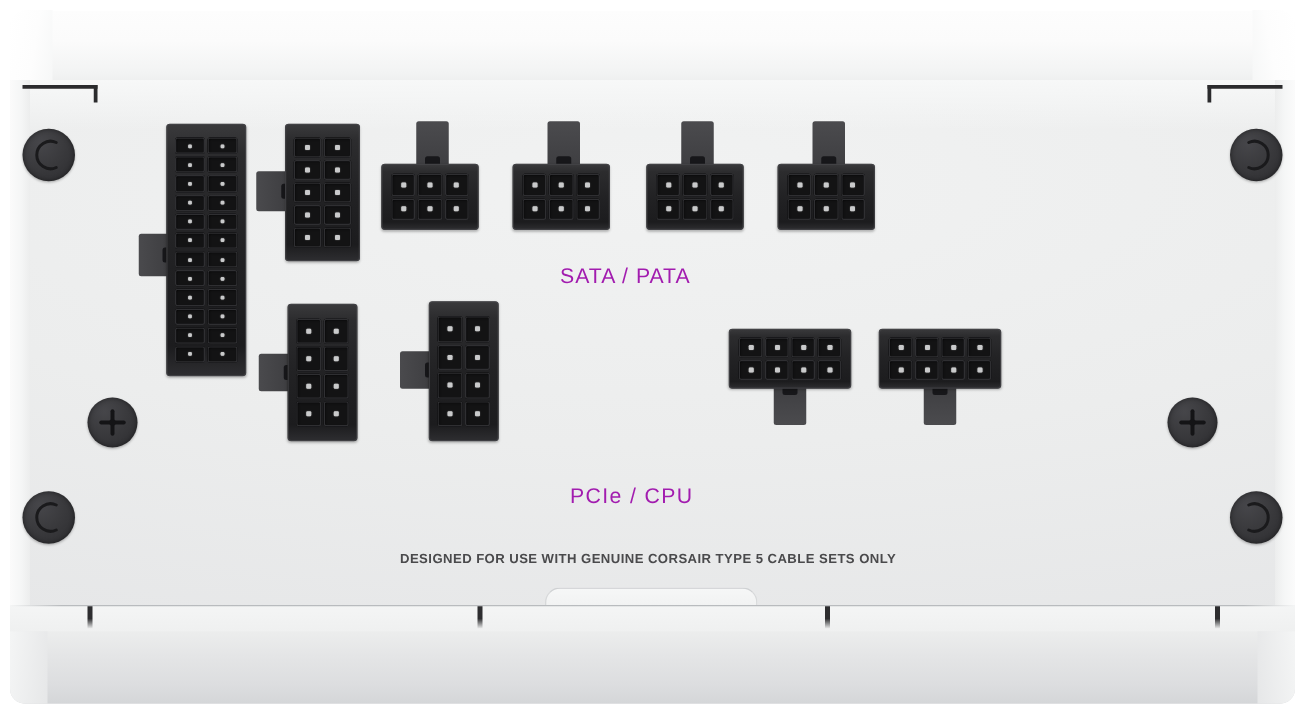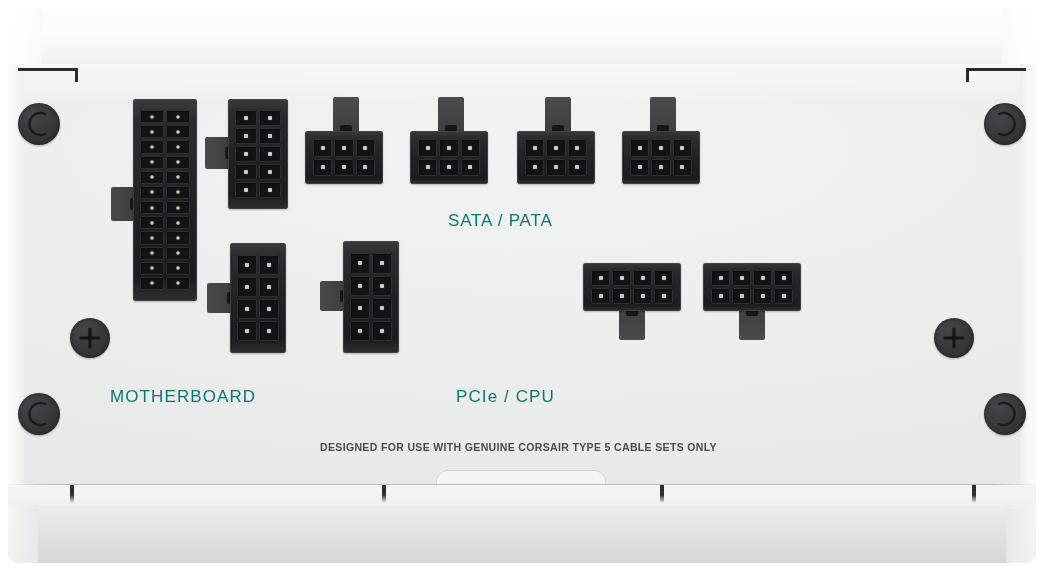--- a/index.html
+++ b/index.html
@@ -193,21 +193,21 @@
     border-radius:2px 0 0 2px;
   }
   .tab-left .notch{
     position:absolute; right:-3px; top:50%; transform:translateY(-50%);
     width:10px; height:12px; background:#17171a; border-radius:2px;
   }
 
   
   .label{
     position:absolute;
-    color:#0f766e;
+    color:#a21caf;
     font-family:"Liberation Sans", sans-serif;
     white-space:nowrap;
     user-select:none;
   }
   .label.section{ font-size:17px; letter-spacing:.8px; }
   .label.section.big{ font-size:17px; letter-spacing:1.1px; }
   .label.fineprint{
     font-size:10.5px; letter-spacing:.35px; color:#4a4a4c;
   }
 </style>
@@ -451,21 +451,20 @@
         <div class="pin"></div>
       <div class="pin"></div>
         <div class="pin"></div>
         <div class="pin"></div>
         <div class="pin"></div>
     </div>
   </div>
 
   <div class="label section" style="left:448px; top:211px;">SATA / PATA</div>
 
-  <div class="label section big" style="left:110px; top:387px;">MOTHERBOARD</div>
 
   <div class="label section big" style="left:456px; top:387px;">PCIe / CPU</div>
 
   <div class="label fineprint" style="left:320px; top:441px;font-weight:bold;">DESIGNED FOR USE WITH GENUINE CORSAIR TYPE 5 CABLE SETS ONLY</div>
 
   <div class="bottom-tab"></div>
   <div class="psu-bottom-step"></div>
   <div class="psu-base"></div>
   <div class="psu-base-l"></div>
   <div class="psu-base-r"></div>

